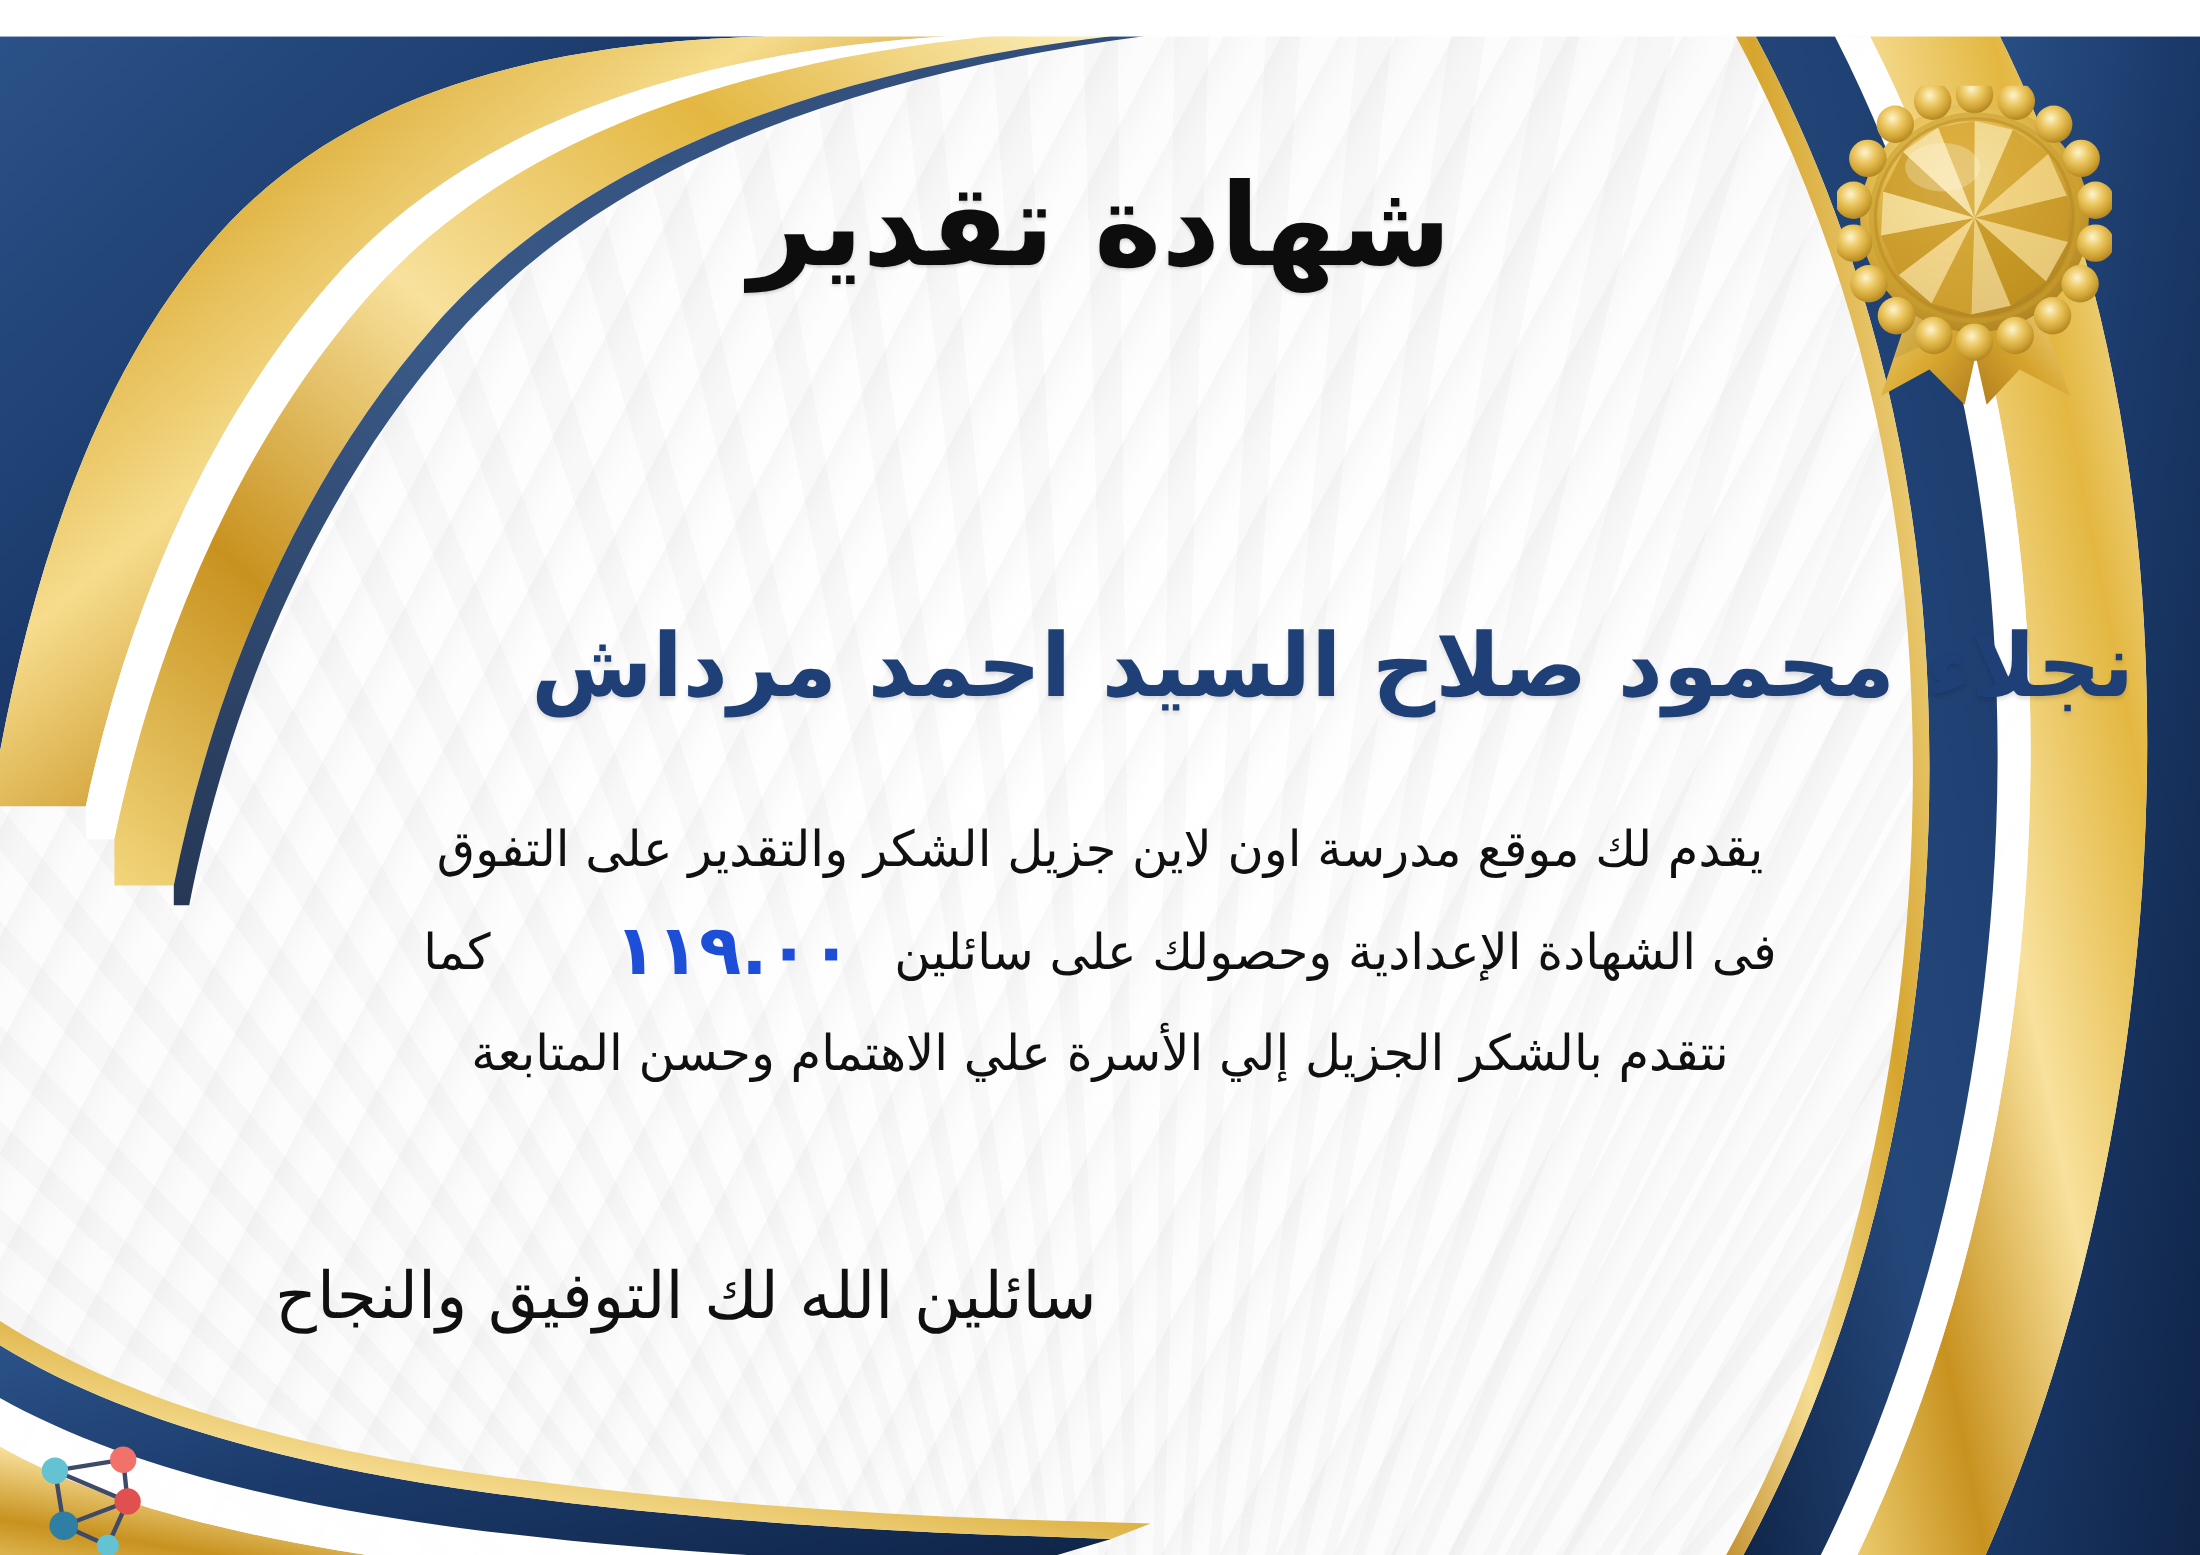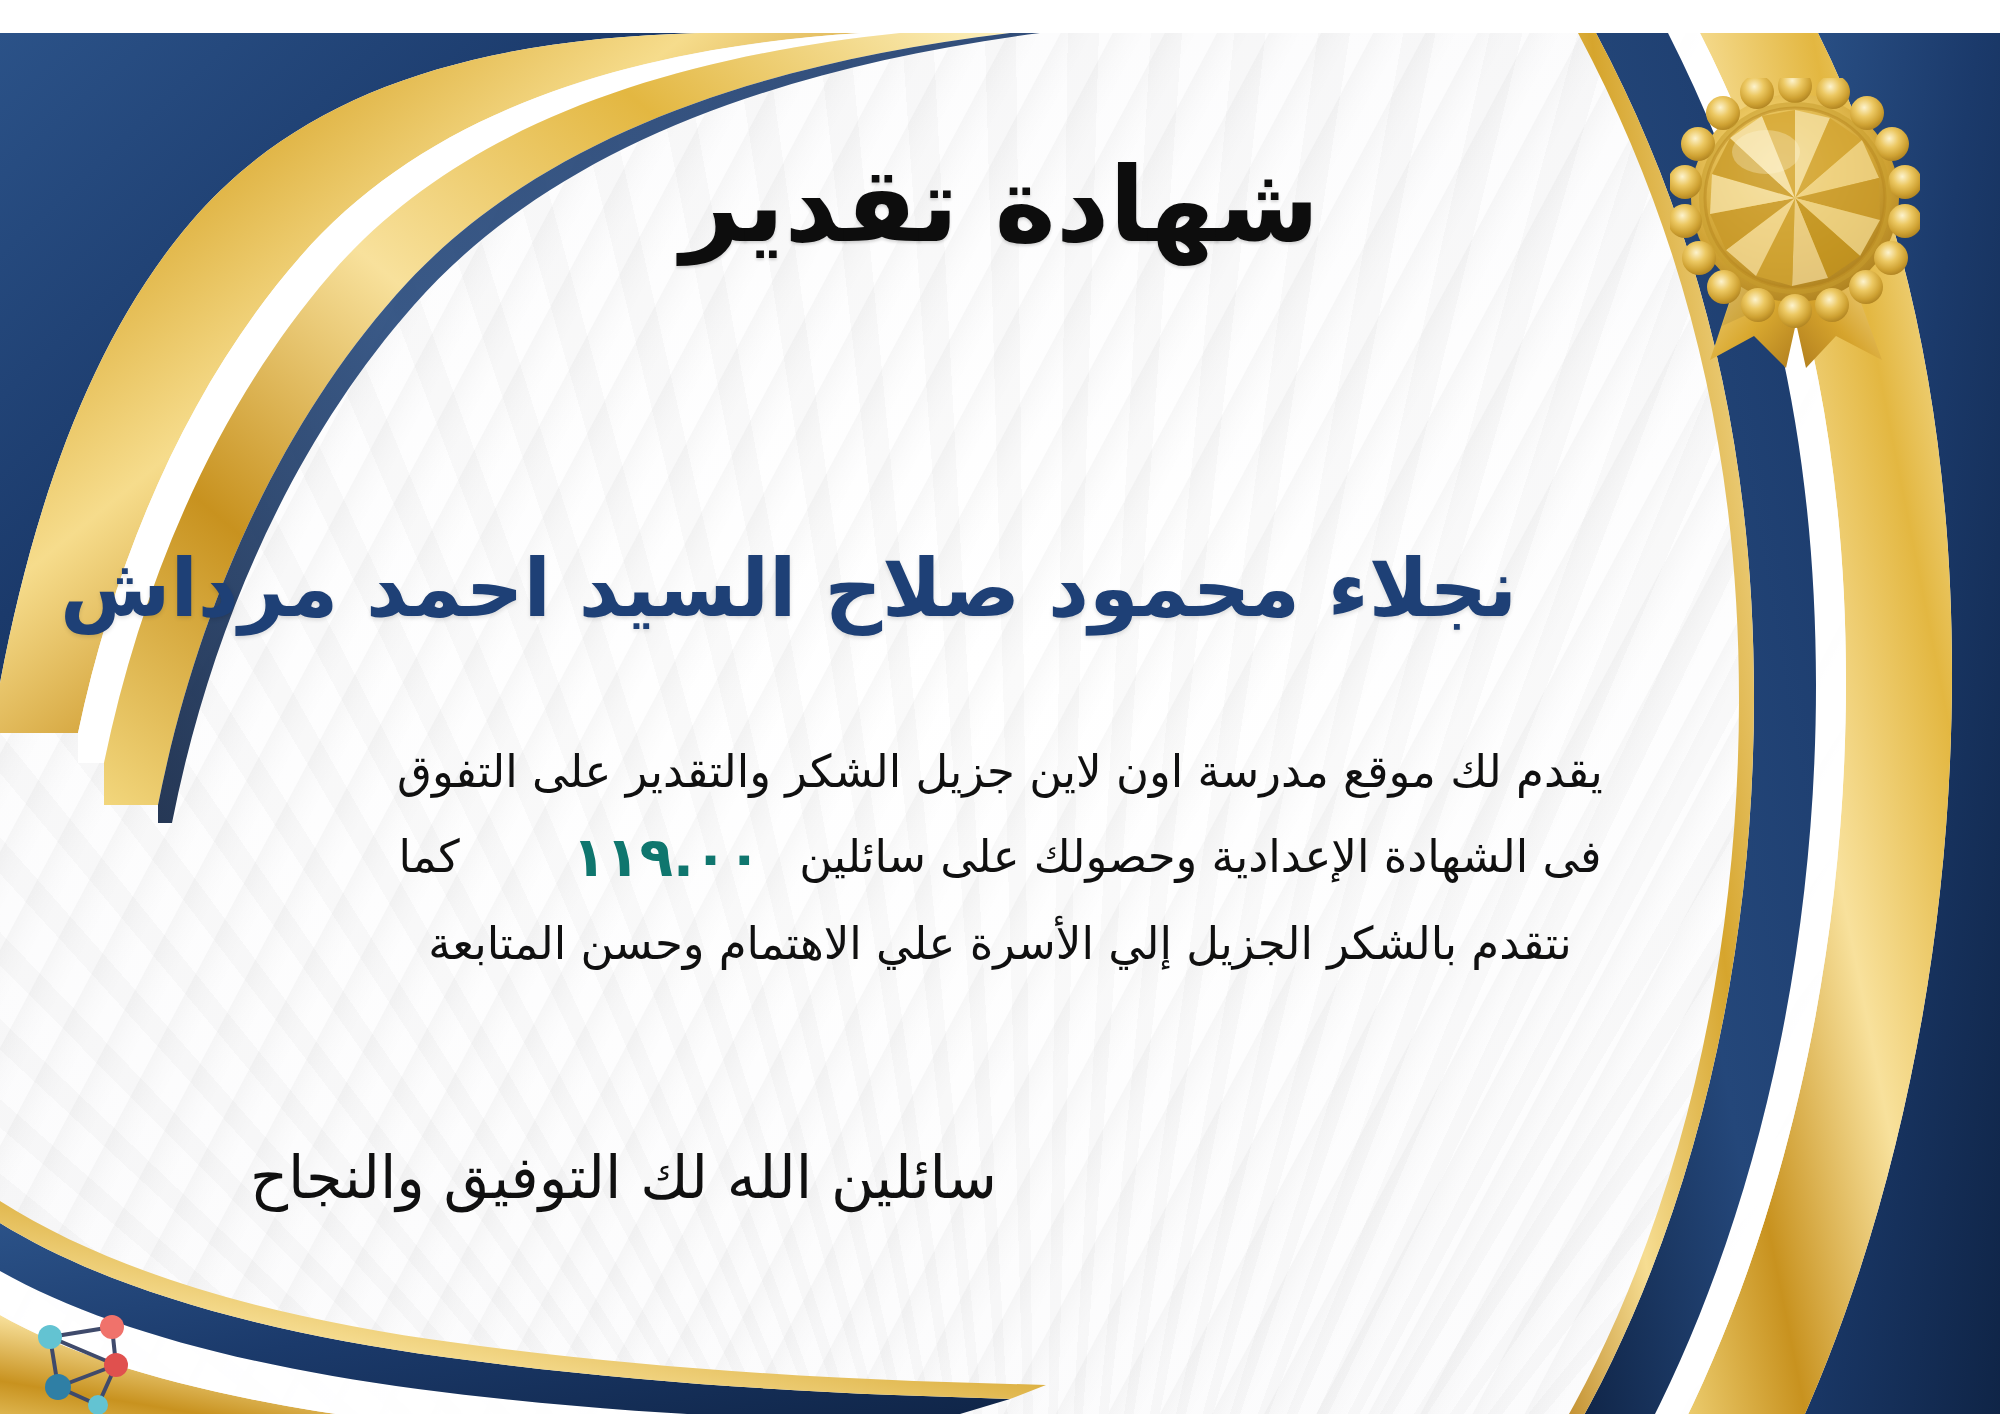--- a/index.html
+++ b/index.html
@@ -57,42 +57,42 @@
     font-size:104px;
     font-weight:700;
     letter-spacing:-1px;
     color:#0d0d0d;
     line-height:1.05;
     font-family:"DejaVu Sans","Liberation Sans",sans-serif;
     text-shadow:0 2px 3px rgba(0,0,0,.16);
   }
   .student-name{
     position:absolute;
-    top:510px;left:60px;right:60px;
-    text-align:left;
+    top:527px;left:60px;right:60px;
+    text-align:right;
     font-size:80px;
     font-weight:700;
     color:#1e4076;
     line-height:1.15;
     text-shadow:0 2px 4px rgba(0,0,0,.13);
   }
   .body-block{
     position:absolute;
     top:700px;left:250px;right:250px;
     text-align:center;
     color:#101010;
     font-size:45px;
     line-height:1.72;
     font-weight:400;
   }
   .body-line{white-space:normal;}
   .score{
-    color:#0f766e;
+    color:#1d4ed8;
     font-weight:700;
-    font-size:55px;
+    font-size:63px;
     padding:0 24px;
     display:inline-block;
     vertical-align:-4px;
   }
   .gap{display:inline-block;width:60px;}
   .closing{
     position:absolute;
     top:1110px;left:250px;right:250px;
     text-align:left;
     color:#101010;

